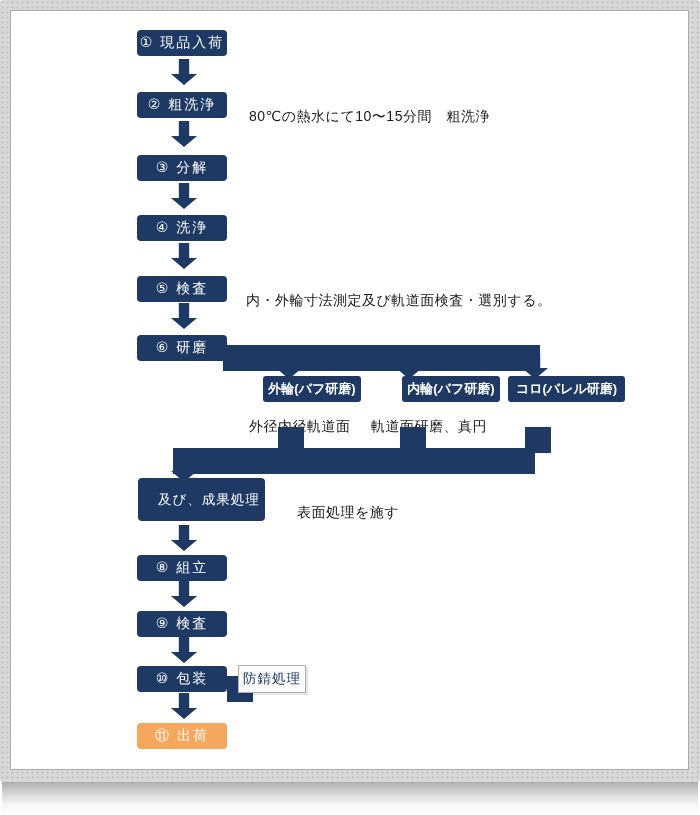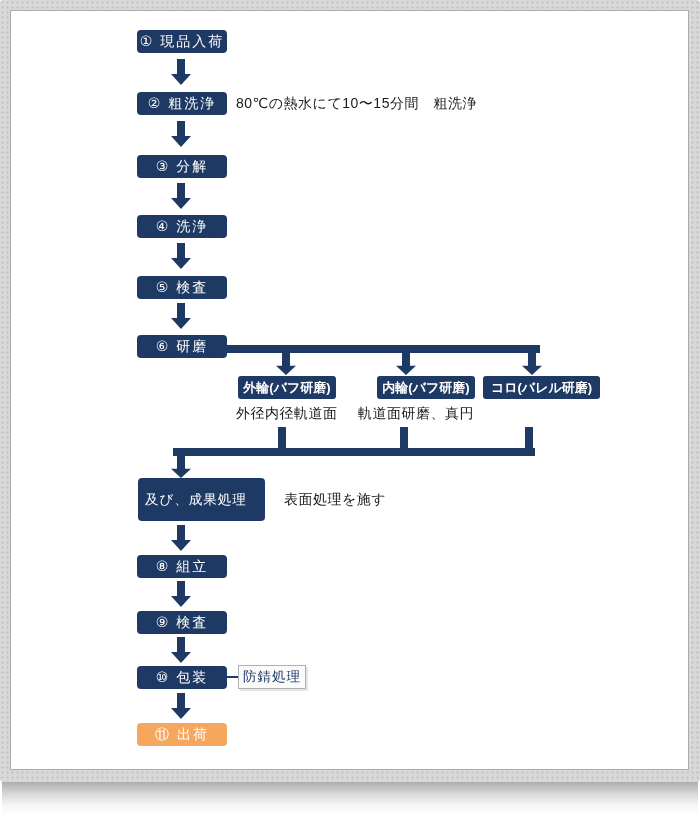--- a/index.html
+++ b/index.html
@@ -1,15 +1,15 @@
 <!DOCTYPE html>
 <html><head>
 <meta charset="utf-8">
 <style>
-  * { margin:0; padding:0; box-sizing:border-box; }
+  * { margin:0; padding:13px; box-sizing:border-box; }
   html,body { width:700px; height:815px; background:#ffffff; overflow:hidden;
     font-family:"Liberation Sans","DejaVu Sans",sans-serif; }
 
   .frame { position:absolute; left:0; top:0; width:700px; height:782px;
     background-color:#d8d8d8;
     background-image:radial-gradient(circle, #c7c7c7 1px, rgba(0,0,0,0) 1.3px);
     background-size:5px 5px; border-radius:3px; }
   .page-shadow { position:absolute; left:2px; top:782px; width:696px; height:33px;
     background:linear-gradient(to bottom, #aeaeae 0%, #dcdcdc 40%, #f6f6f6 70%, #ffffff 100%); }
 
@@ -20,21 +20,21 @@
     border-radius:4px; color:#ffffff; font-size:14px; letter-spacing:2px;
     display:flex; align-items:center; justify-content:center; white-space:nowrap; }
   .box-wide { position:absolute; left:127px; width:127px; height:43px; background:#1E3A64;
     border-radius:4px; color:#ffffff; font-size:13.5px; letter-spacing:1px;
     display:flex; flex-direction:column; justify-content:center; align-items:flex-start;
     padding-left:7px; line-height:19px; white-space:nowrap; }
   .box-orange { background:#F6A75E; }
 
   .subbox { position:absolute; top:365px; height:23px; background:#1E3A64;
     border-radius:3px; color:#ffffff; font-size:13px; font-weight:bold;
-    display:flex; align-items:center; justify-content:center; white-space:nowrap; }
+    display:flex; align-items:center; justify-content:center; white-space:nowrap;margin-left:25px; }
 
   .note { position:absolute; font-size:14px; color:#1a1a1a; letter-spacing:0.5px;
     line-height:21px; white-space:nowrap; }
 
   .arrow { position:absolute; width:20px; background:#1E3A64;
     clip-path:polygon(30% 0, 70% 0, 70% 58%, 100% 58%, 50% 100%, 0 58%, 30% 58%); }
   .bar  { position:absolute; height:8px; background:#1E3A64; }
   .stub { position:absolute; width:8px; background:#1E3A64; }
 
   .sidebox { position:absolute; left:227px; top:654px; width:68px; height:24px;
@@ -58,20 +58,21 @@
   <div class="note" style="left:225px; top:82px">80℃の熱水にて10〜15分間　粗洗浄</div>
   <div class="arrow" style="left:160px; top:110px; height:26px"></div>
 
   <div class="box" style="top:144px">③ 分解</div>
   <div class="arrow" style="left:160px; top:172px; height:26px"></div>
 
   <div class="box" style="top:204px">④ 洗浄</div>
   <div class="arrow" style="left:160px; top:232px; height:26px"></div>
 
   <div class="box" style="top:265px">⑤ 検査</div>
+  <div class="note" style="left:222px; top:266px">内・外輪寸法測定及び軌道面検査・選別する。</div>
   <div class="arrow" style="left:160px; top:292px; height:26px"></div>
 
   <div class="box" style="top:324px">⑥ 研磨</div>
   <div class="bar" style="left:212px; top:334px; width:317px"></div>
   <div class="arrow" style="left:265px; top:342px; height:22px"></div>
   <div class="arrow" style="left:385px; top:342px; height:22px"></div>
   <div class="arrow" style="left:511px; top:342px; height:22px"></div>
 
   <div class="subbox" style="left:227px; width:98px">外輪(バフ研磨)</div>
   <div class="subbox" style="left:366px; width:98px">内輪(バフ研磨)</div>

